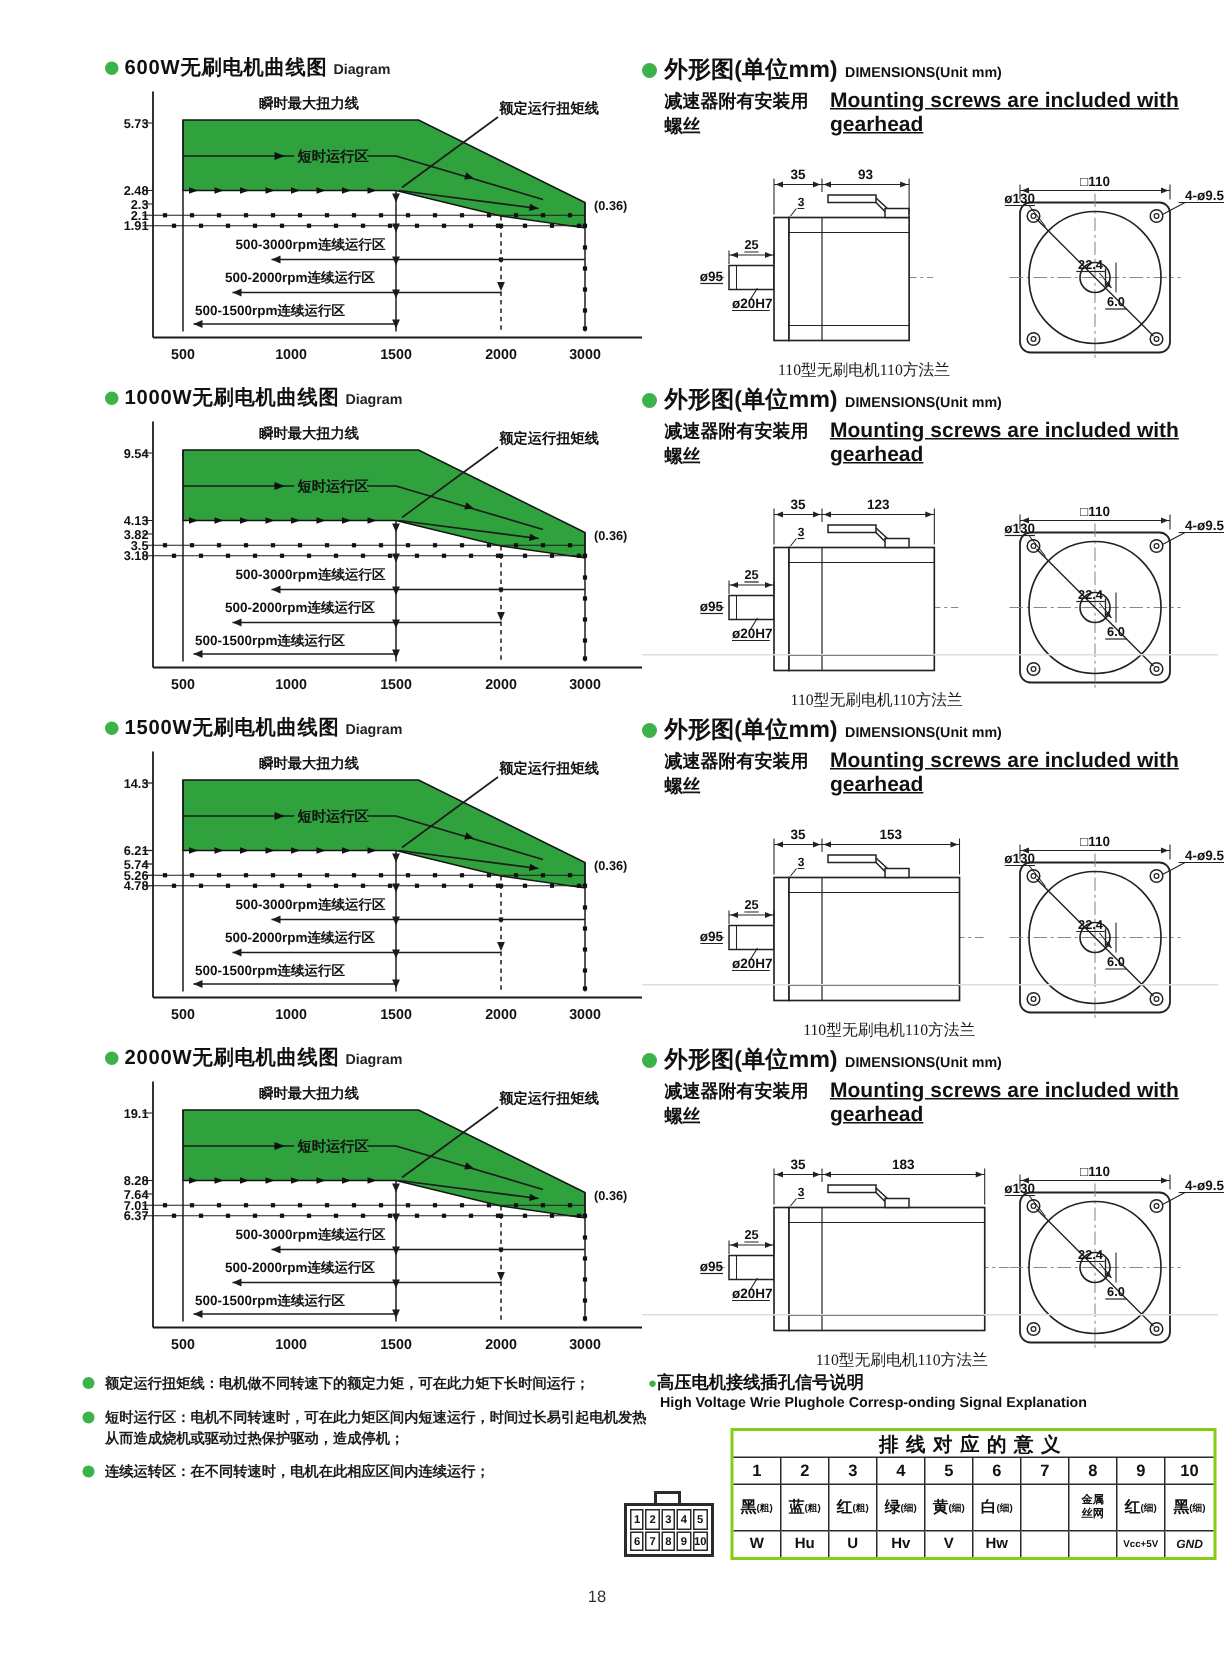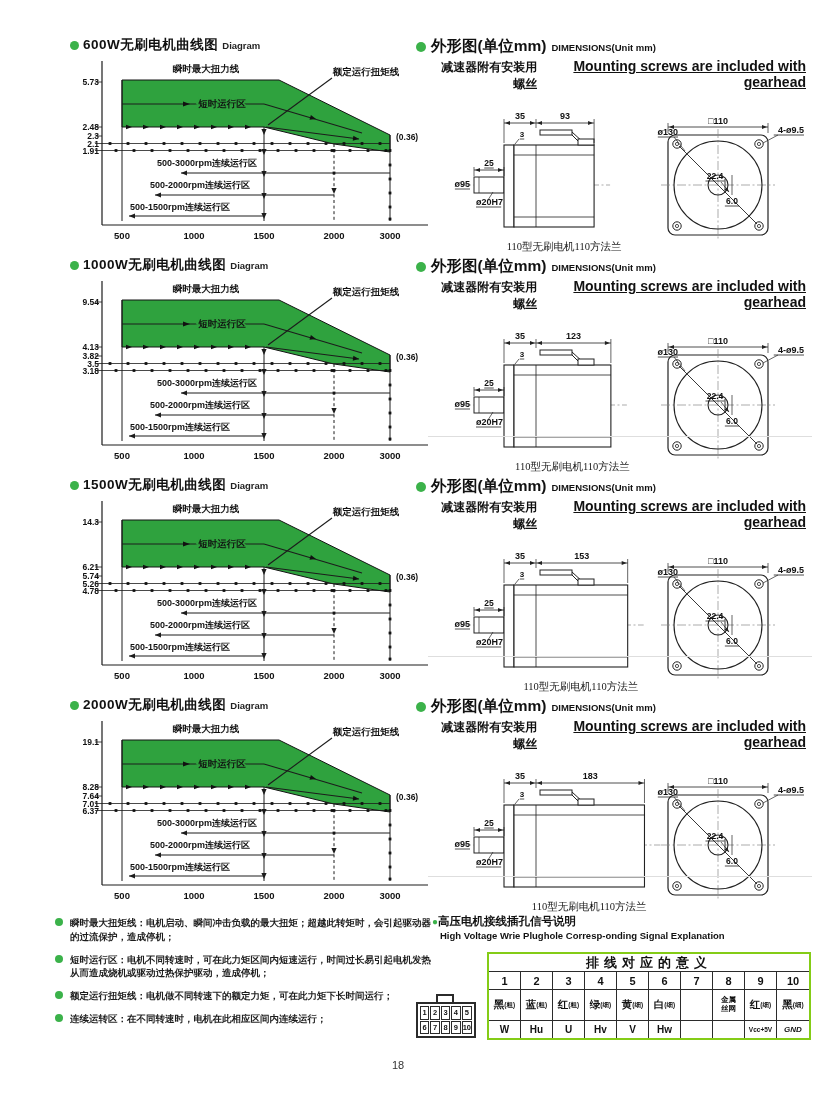--- a/index.html
+++ b/index.html
@@ -12,21 +12,21 @@
   .chart-block { position:absolute; left:64px; width:380px; }
   .c-head { display:flex; align-items:baseline; gap:4px; padding-left:6px; }
   .dot { width:9px; height:9px; border-radius:50%; background:#3bb24a; align-self:center; flex:0 0 auto; }
   .c-title { font-size:13.5px; font-weight:bold; letter-spacing:0.5px; }
   .c-en { font-size:9.5px; font-weight:bold; color:#222; }
   .chart-svg { width:375px; height:192px; display:block; margin-top:1px; }
   svg text { fill:#111; font-weight:bold; font-family:"Liberation Sans","DejaVu Sans",sans-serif; }
   svg .halo { paint-order:stroke; stroke:#2fa23e; stroke-width:3px; }
   svg .cap { font-family:"Liberation Serif","DejaVu Serif",serif; font-weight:normal; fill:#1a1a1a; }
   
-  .dim-block { position:absolute; left:416px; width:390px;text-align:right; }
+  .dim-block { position:absolute; left:428px; width:390px; }
   .d-head { display:flex; align-items:baseline; gap:5px; }
   .d-dot { width:10px; height:10px; border-radius:50%; background:#3bb24a; align-self:center; flex:0 0 auto; }
   .d-title { font-size:15.5px; font-weight:bold; }
   .d-en { font-size:9.5px; font-weight:bold; }
   .d-sub { padding-left:15px; margin-top:1px; display:flex; align-items:baseline; gap:4px; }
   .d-sub-zh { font-size:12px; font-weight:bold; }
   .d-sub-en { font-size:14px; font-weight:bold;text-decoration:underline; }
   .dim-svg { width:390px; height:155px; display:block; margin-top:6px; }
   .hr-sep { position:absolute; left:428px; width:384px; height:1px; background:#dedede; }
   
@@ -832,23 +832,22 @@
       <line x1="308.86" y1="107" x2="323.14" y2="107" stroke="#222" stroke-width="0.8"></line>
       <text x="173.24" y="151" font-size="10.5" text-anchor="middle" class="cap">110型无刷电机110方法兰</text>
     </svg>
 </div>
 
 <div class="hr-sep" style="top:436px"></div>
 <div class="hr-sep" style="top:656px"></div>
 <div class="hr-sep" style="top:876px"></div>
 
 <div class="notes">
-  <div class="note"><span class="nd"></span><span>瞬时最大扭矩线：电机启动、瞬间冲击负载的最大扭矩；超越此转矩时，会引起驱动器的过流保护，造成停机；</span></div>
+  <div class="note"><span class="nd"></span><span>额定运行扭矩线：电机做不同转速下的额定力矩，可在此力矩下长时间运行；</span></div>
   <div class="note"><span class="nd"></span><span>短时运行区：电机不同转速时，可在此力矩区间内短速运行，时间过长易引起电机发热从而造成烧机或驱动过热保护驱动，造成停机；</span></div>
-  <div class="note"><span class="nd"></span><span>额定运行扭矩线：电机做不同转速下的额定力矩，可在此力矩下长时间运行；</span></div>
   <div class="note"><span class="nd"></span><span>连续运转区：在不同转速时，电机在此相应区间内连续运行；</span></div>
 </div>
 
 <div class="sig-head">
   <div class="sig-zh"><span class="sb">●</span><span>高压电机接线插孔信号说明</span></div>
   <div class="sig-en">High Voltage Wrie Plughole Corresp-onding Signal Explanation</div>
 </div>
 
 <div class="connector">
   <div class="conn-tab"></div>

